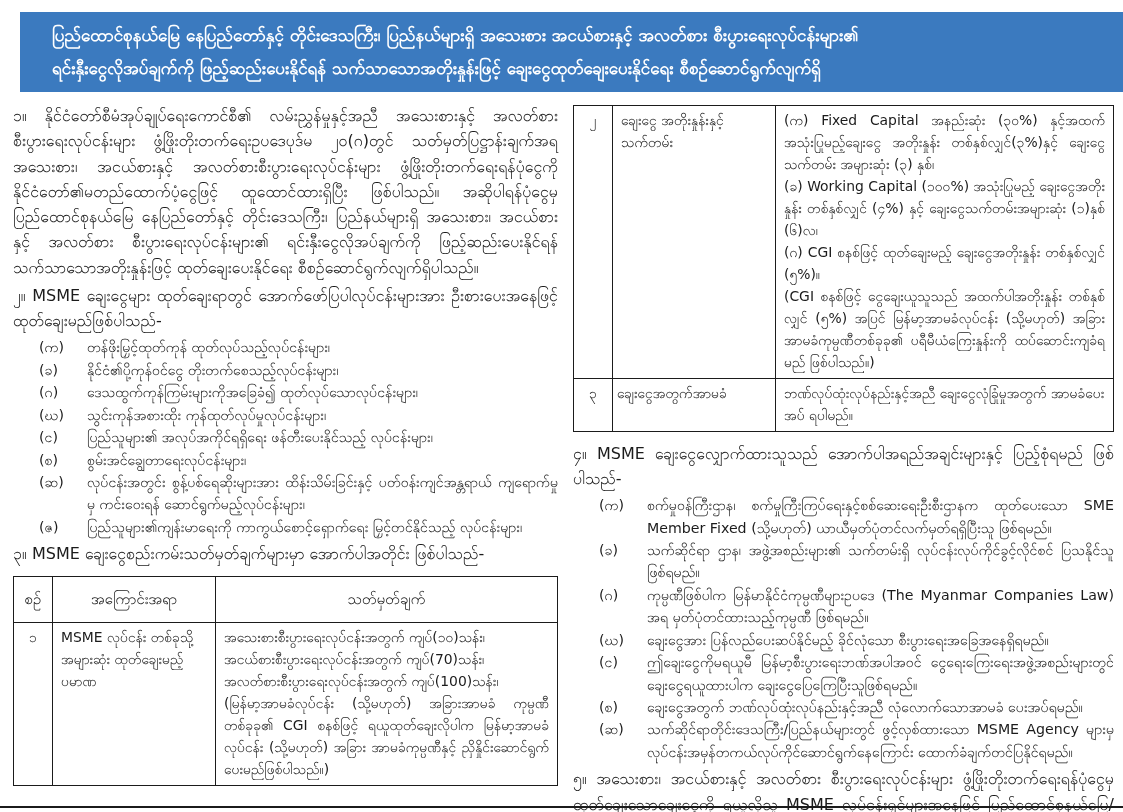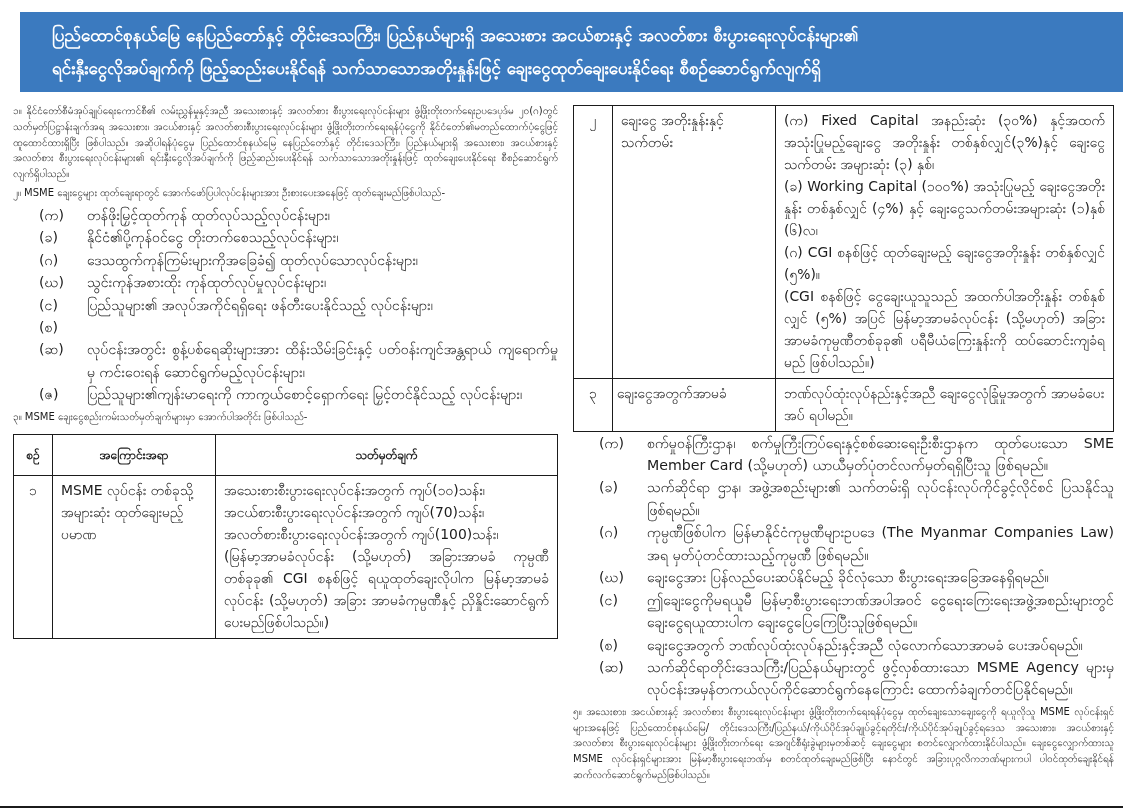--- a/index.html
+++ b/index.html
@@ -18,37 +18,37 @@
     position:absolute;top:103px;left:13px;right:9px;bottom:8px;
     display:flex;gap:15px;
   }
   .col-left{width:545px;flex:none;}
   .col-right{width:541px;flex:none;}
   .doc-title{
     text-align:center;font-weight:bold;font-size:16px;line-height:1.85;
     margin:4px 0 8px 0;
   }
   .para{
-    margin:0 0 3px 0;font-size:10px;line-height:1.58;text-align:justify;
+    margin:0 0 3px 0;font-size:16px;line-height:1.58;text-align:justify;
   }
   .item{
     display:grid;grid-template-columns:48px 1fr;
     padding-left:26px;font-size:14.2px;line-height:1.58;
   }
   .item .lbl{text-align:left;}
   .item .txt{text-align:justify;}
   table{
     border-collapse:collapse;width:100%;margin-top:9px;
     font-size:13.9px;
   }
   td,th{
     border:1.6px solid #1b1b1b;padding:4px 8px;vertical-align:top;
     line-height:1.58;
   }
-  th{text-align:center;font-weight:bold;padding:11px 4px;font-size:12px;}
+  th{text-align:center;font-weight:normal;padding:11px 4px;font-size:15px;}
   .no-cell{width:34px;text-align:center;padding-left:2px;padding-right:2px;}
   .topic-cell{width:146px;}
   .detail-cell div{text-align:justify;}
   .bottom-rule{
     position:absolute;left:0;bottom:4px;width:1123px;height:2px;background:#1b1b1b;
   }
 </style>
 </head>
 <body>
 
@@ -79,20 +79,21 @@
     <div class="item">
       <span class="lbl">(ဃ)</span>
       <span class="txt">သွင်းကုန်အစားထိုး ကုန်ထုတ်လုပ်မှုလုပ်ငန်းများ၊</span>
     </div>
     <div class="item">
       <span class="lbl">(င)</span>
       <span class="txt">ပြည်သူများ၏ အလုပ်အကိုင်ရရှိရေး ဖန်တီးပေးနိုင်သည့် လုပ်ငန်းများ၊</span>
     </div>
     <div class="item">
       <span class="lbl">(စ)</span>
+      <span class="txt">စွမ်းအင်ချွေတာရေးလုပ်ငန်းများ၊</span>
     </div>
     <div class="item">
       <span class="lbl">(ဆ)</span>
       <span class="txt">လုပ်ငန်းအတွင်း စွန့်ပစ်ရေဆိုးများအား ထိန်းသိမ်းခြင်းနှင့် ပတ်ဝန်းကျင်အန္တရာယ် ကျရောက်မှုမှ ကင်းဝေးရန် ဆောင်ရွက်မည့်လုပ်ငန်းများ၊</span>
     </div>
     <div class="item">
       <span class="lbl">(ဇ)</span>
       <span class="txt">ပြည်သူများ၏ကျန်းမာရေးကို ကာကွယ်စောင့်ရှောက်ရေး မြှင့်တင်နိုင်သည့် လုပ်ငန်းများ၊</span>
     </div>
 
@@ -133,24 +134,25 @@
         </td>
       </tr>
       <tr>
         <td class="no-cell">၃</td>
         <td class="topic-cell" style="padding-left:4px;padding-right:2px">ချေးငွေအတွက်အာမခံ</td>
         <td class="detail-cell">ဘဏ်လုပ်ထုံးလုပ်နည်းနှင့်အညီ  ချေးငွေလုံခြုံမှုအတွက် အာမခံပေးအပ် ရပါမည်။</td>
       </tr>
     </tbody>
       </table>
 
+    <p class="para" style="margin-top:9px">၄။   MSME ချေးငွေလျှောက်ထားသူသည် အောက်ပါအရည်အချင်းများနှင့် ပြည့်စုံရမည် ဖြစ်ပါသည်-</p>
 
     <div class="item">
       <span class="lbl">(က)</span>
-      <span class="txt">စက်မှုဝန်ကြီးဌာန၊ စက်မှုကြီးကြပ်ရေးနှင့်စစ်ဆေးရေးဦးစီးဌာနက ထုတ်ပေးသော SME Member Card (သို့မဟုတ်) ယာယီမှတ်ပုံတင်လက်မှတ်ရရှိပြီးသူ ဖြစ်ရမည်။</span>
+      <span class="txt">စက်မှုဝန်ကြီးဌာန၊ စက်မှုကြီးကြပ်ရေးနှင့်စစ်ဆေးရေးဦးစီးဌာနက ထုတ်ပေးသော SME Member Fixed (သို့မဟုတ်) ယာယီမှတ်ပုံတင်လက်မှတ်ရရှိပြီးသူ ဖြစ်ရမည်။</span>
     </div>
     <div class="item">
       <span class="lbl">(ခ)</span>
       <span class="txt">သက်ဆိုင်ရာ ဌာန၊ အဖွဲ့အစည်းများ၏ သက်တမ်းရှိ လုပ်ငန်းလုပ်ကိုင်ခွင့်လိုင်စင် ပြသနိုင်သူဖြစ်ရမည်။</span>
     </div>
     <div class="item">
       <span class="lbl">(ဂ)</span>
       <span class="txt">ကုမ္ပဏီဖြစ်ပါက မြန်မာနိုင်ငံကုမ္ပဏီများဥပဒေ (The Myanmar Companies Law) အရ မှတ်ပုံတင်ထားသည့်ကုမ္ပဏီ ဖြစ်ရမည်။</span>
     </div>
     <div class="item">

